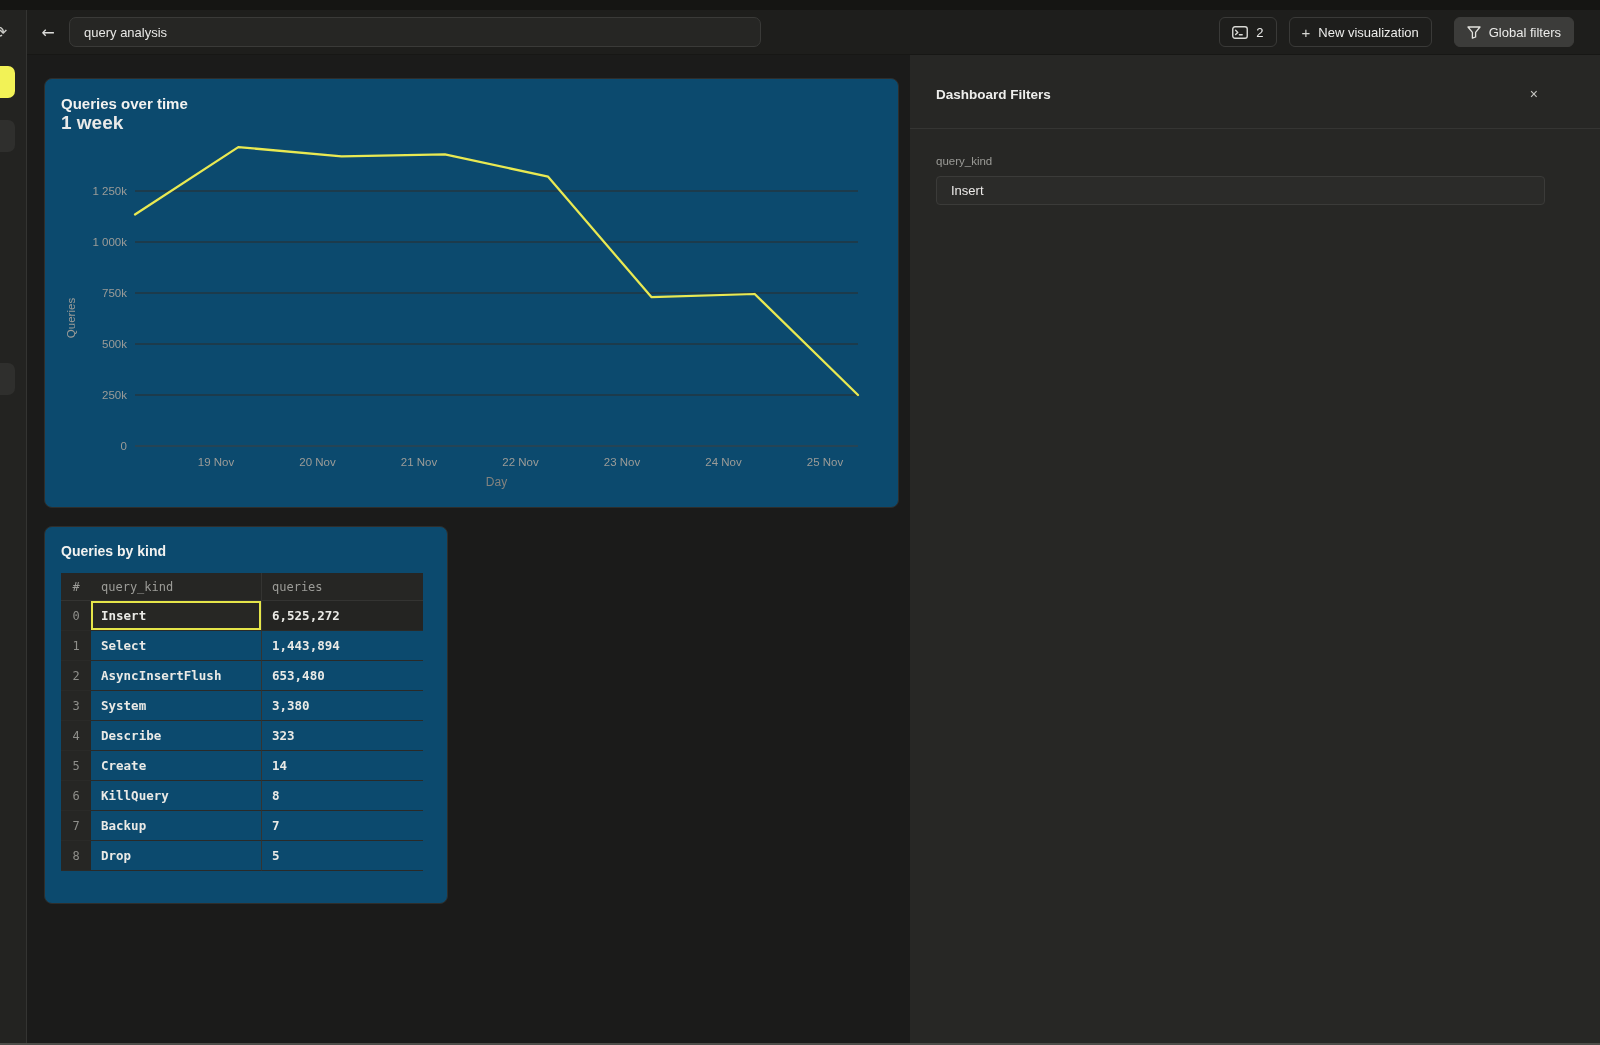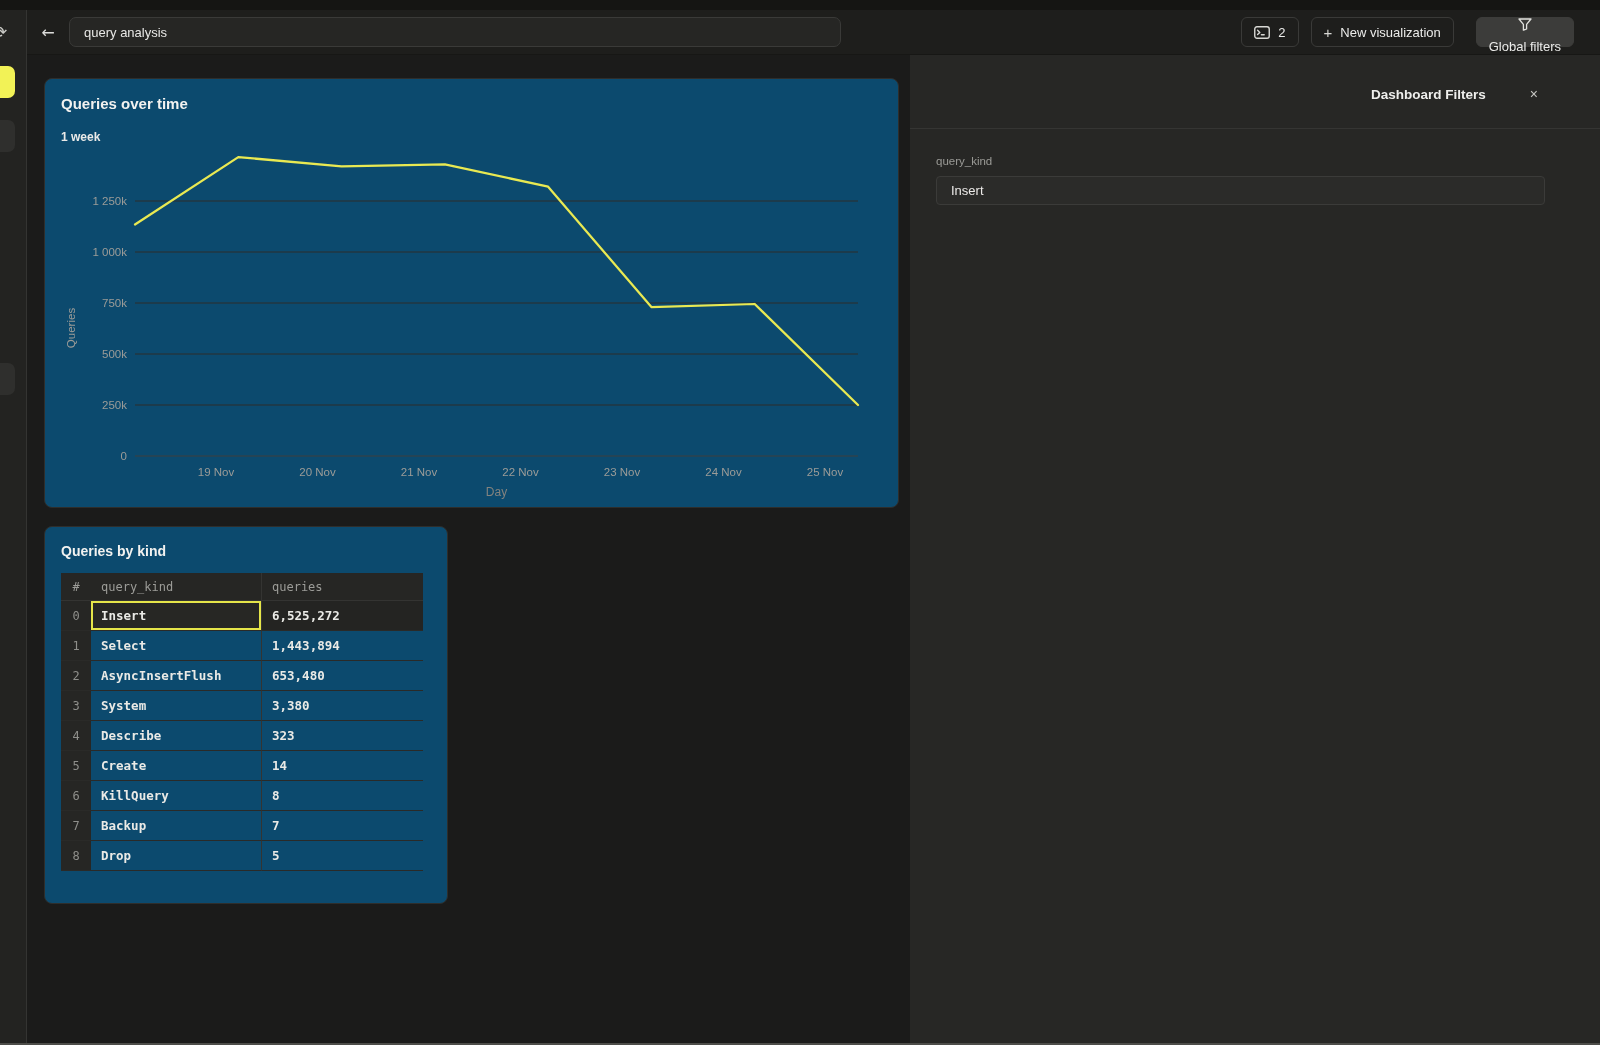--- a/index.html
+++ b/index.html
@@ -35,46 +35,46 @@
   
   .topbar {
     height: 45px; background: #1e1e1c; border-bottom: 1px solid #171715;
     display: flex; align-items: center; padding: 0 26px 0 12px; flex: none;
   }
   .back-btn {
     width: 18px; font-size: 16px; color: #dcdcda; background: none; border: none;
     cursor: pointer; margin-right: 12px; font-family: "DejaVu Sans", sans-serif;
   }
   .title-input {
-    width: 772px; height: 30px; background: #262624; border: 1px solid #3a3a38;
+    width: 692px; height: 30px; background: #262624; border: 1px solid #3a3a38;
     border-radius: 7px; color: #e8e8e6; font-size: 13px; padding: 0 14px;
     font-family: "Liberation Sans", sans-serif; outline: none;
   }
   .topbar .spacer { flex: 1; }
   .tb-btn {
     height: 30px; display: inline-flex; align-items: center; gap: 8px;
     background: transparent; border: 1px solid #3a3a38; border-radius: 6px;
     color: #ececea; font-size: 13px; padding: 0 12px; cursor: pointer;
     margin-left: 12px; font-family: "Liberation Sans", sans-serif; white-space: nowrap;
   }
-  .tb-btn.filled { background: #3c3c3a; border-color: #3c3c3a; margin-left: 22px; flex-direction: column; }
+  .tb-btn.filled { background: #3c3c3a; border-color: #3c3c3a; margin-left: 22px; }
   .tb-btn svg { display: block; }
   .plus-glyph { font-size: 15px; color: #d8d8d4; line-height: 1; }
 
   .body-row { flex: 1; display: flex; min-height: 0; }
 
   
   .main { flex: 1; background: #1b1b1a; padding: 23px 0 0 17px; min-width: 0; }
   .card {
     background: #0c4a6e; border: 1px solid #2e2e2c; border-radius: 8px;
     padding: 16px;
   }
   .chart-card { width: 855px; height: 430px; }
   .card-title { font-size: 15px; font-weight: 700; color: #f2f2f0; }
-  .card-subtitle { font-size: 12px; font-weight: 700; color: #eaeae8; margin-top: 18px; }
+  .card-subtitle { font-size: 19px; font-weight: 700; color: #eaeae8; margin-top: 0; }
   .chart-card svg { margin-top: 6px; }
 
   .table-card { width: 404px; height: 378px; margin-top: 18px; }
   .table-card .card-title { font-size: 14px; }
   table.qtable {
     border-collapse: separate; border-spacing: 0; margin-top: 14px;
     font-family: "DejaVu Sans Mono", monospace;
   }
   .qtable th {
     height: 28px; background: #262624; color: #9c9c98; font-size: 12px;
@@ -92,22 +92,22 @@
     background: #262624; color: #8f8f8b; font-weight: 400; font-size: 12px;
     text-align: center; padding: 0;
   }
   .qtable td.c-kind { border-right: 1px solid #343432; }
   .qtable tr.sel td.c-kind { background: #272724; }
   .qtable tr.sel td.c-q { background: #242422; }
 
   
   .panel { width: 690px; flex: none; background: #272725; }
   .panel-header {
-    display: flex; align-items: flex-start; justify-content: flex-end;
-    padding: 32px 62px 26px 26px; border-bottom: 1px solid #353533; gap: 44px;
+    display: flex; align-items: flex-start; justify-content: space-between;
+    padding: 32px 62px 26px 26px; border-bottom: 1px solid #353533;
   }
   .panel-title { font-size: 13.5px; font-weight: 600; color: #eeeeec; }
   .panel-close {
     background: none; border: none; color: #c9c9c5; font-size: 14px;
     cursor: pointer; line-height: 1; font-family: "Liberation Sans", sans-serif;
   }
   .filter-group { padding: 26px 55px 0 26px; }
   .filter-label { font-size: 11.5px; color: #9b9b97; }
   .filter-input {
     margin-top: 9px; width: 100%; height: 29px; background: #2b2b29;

